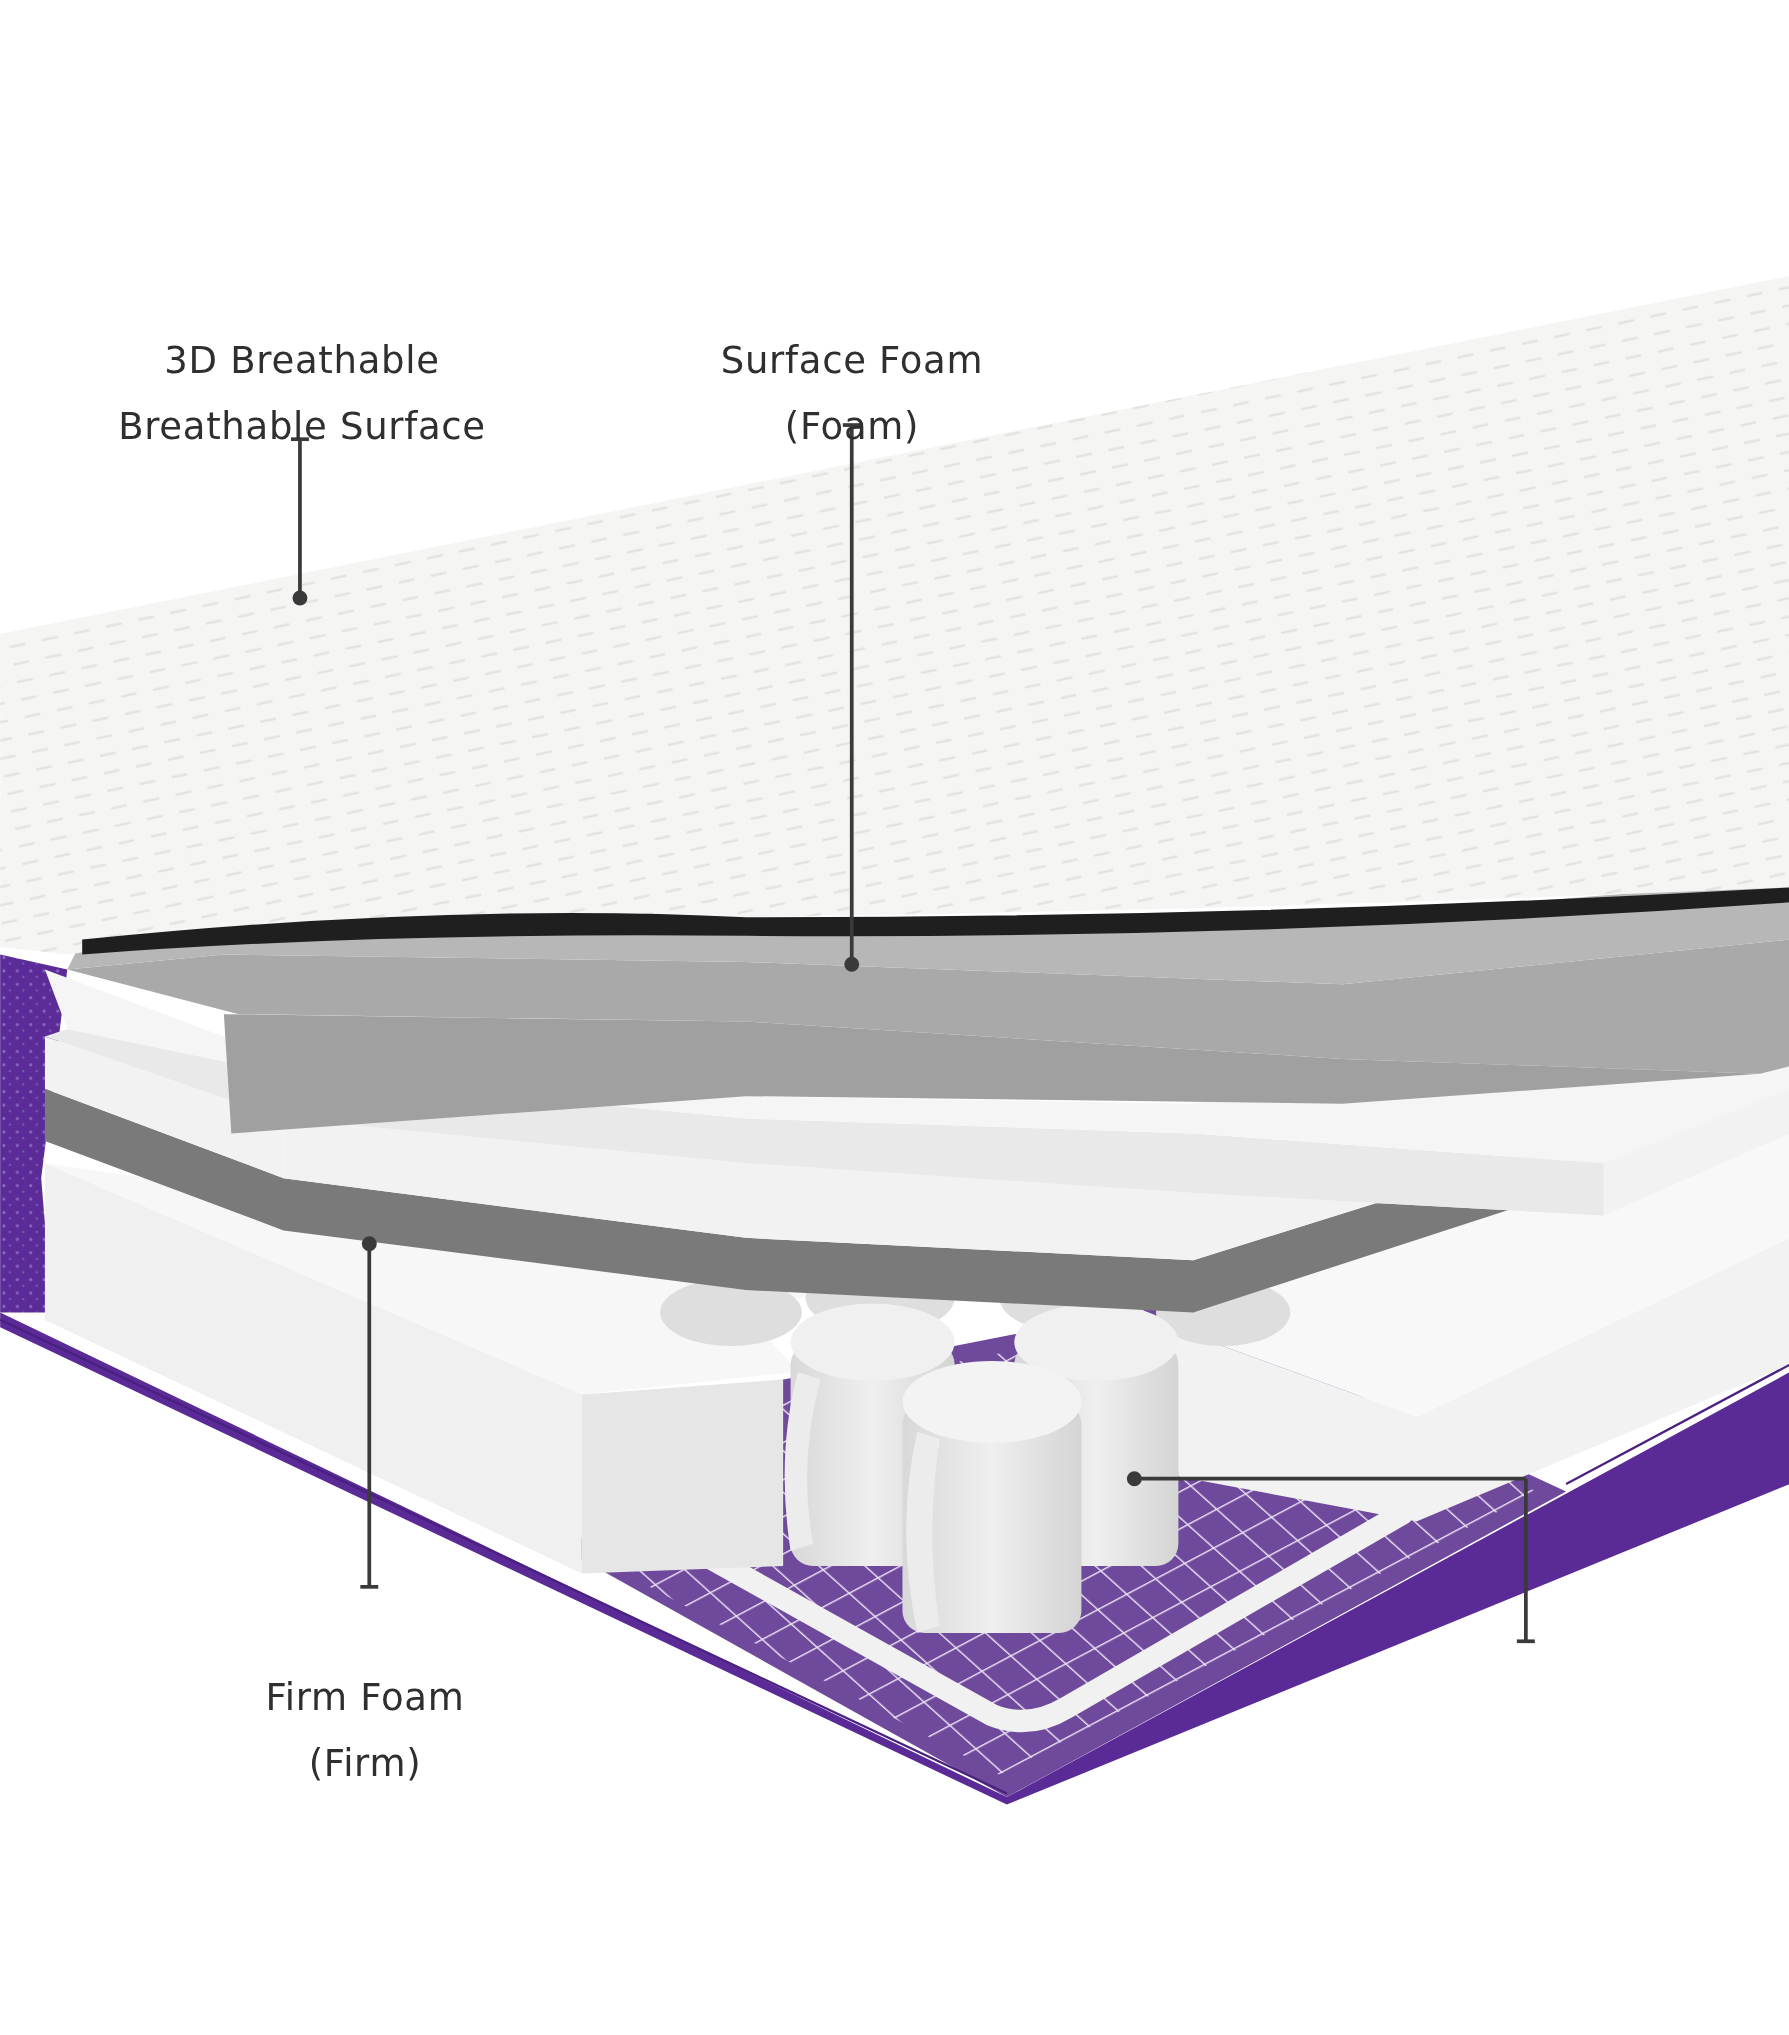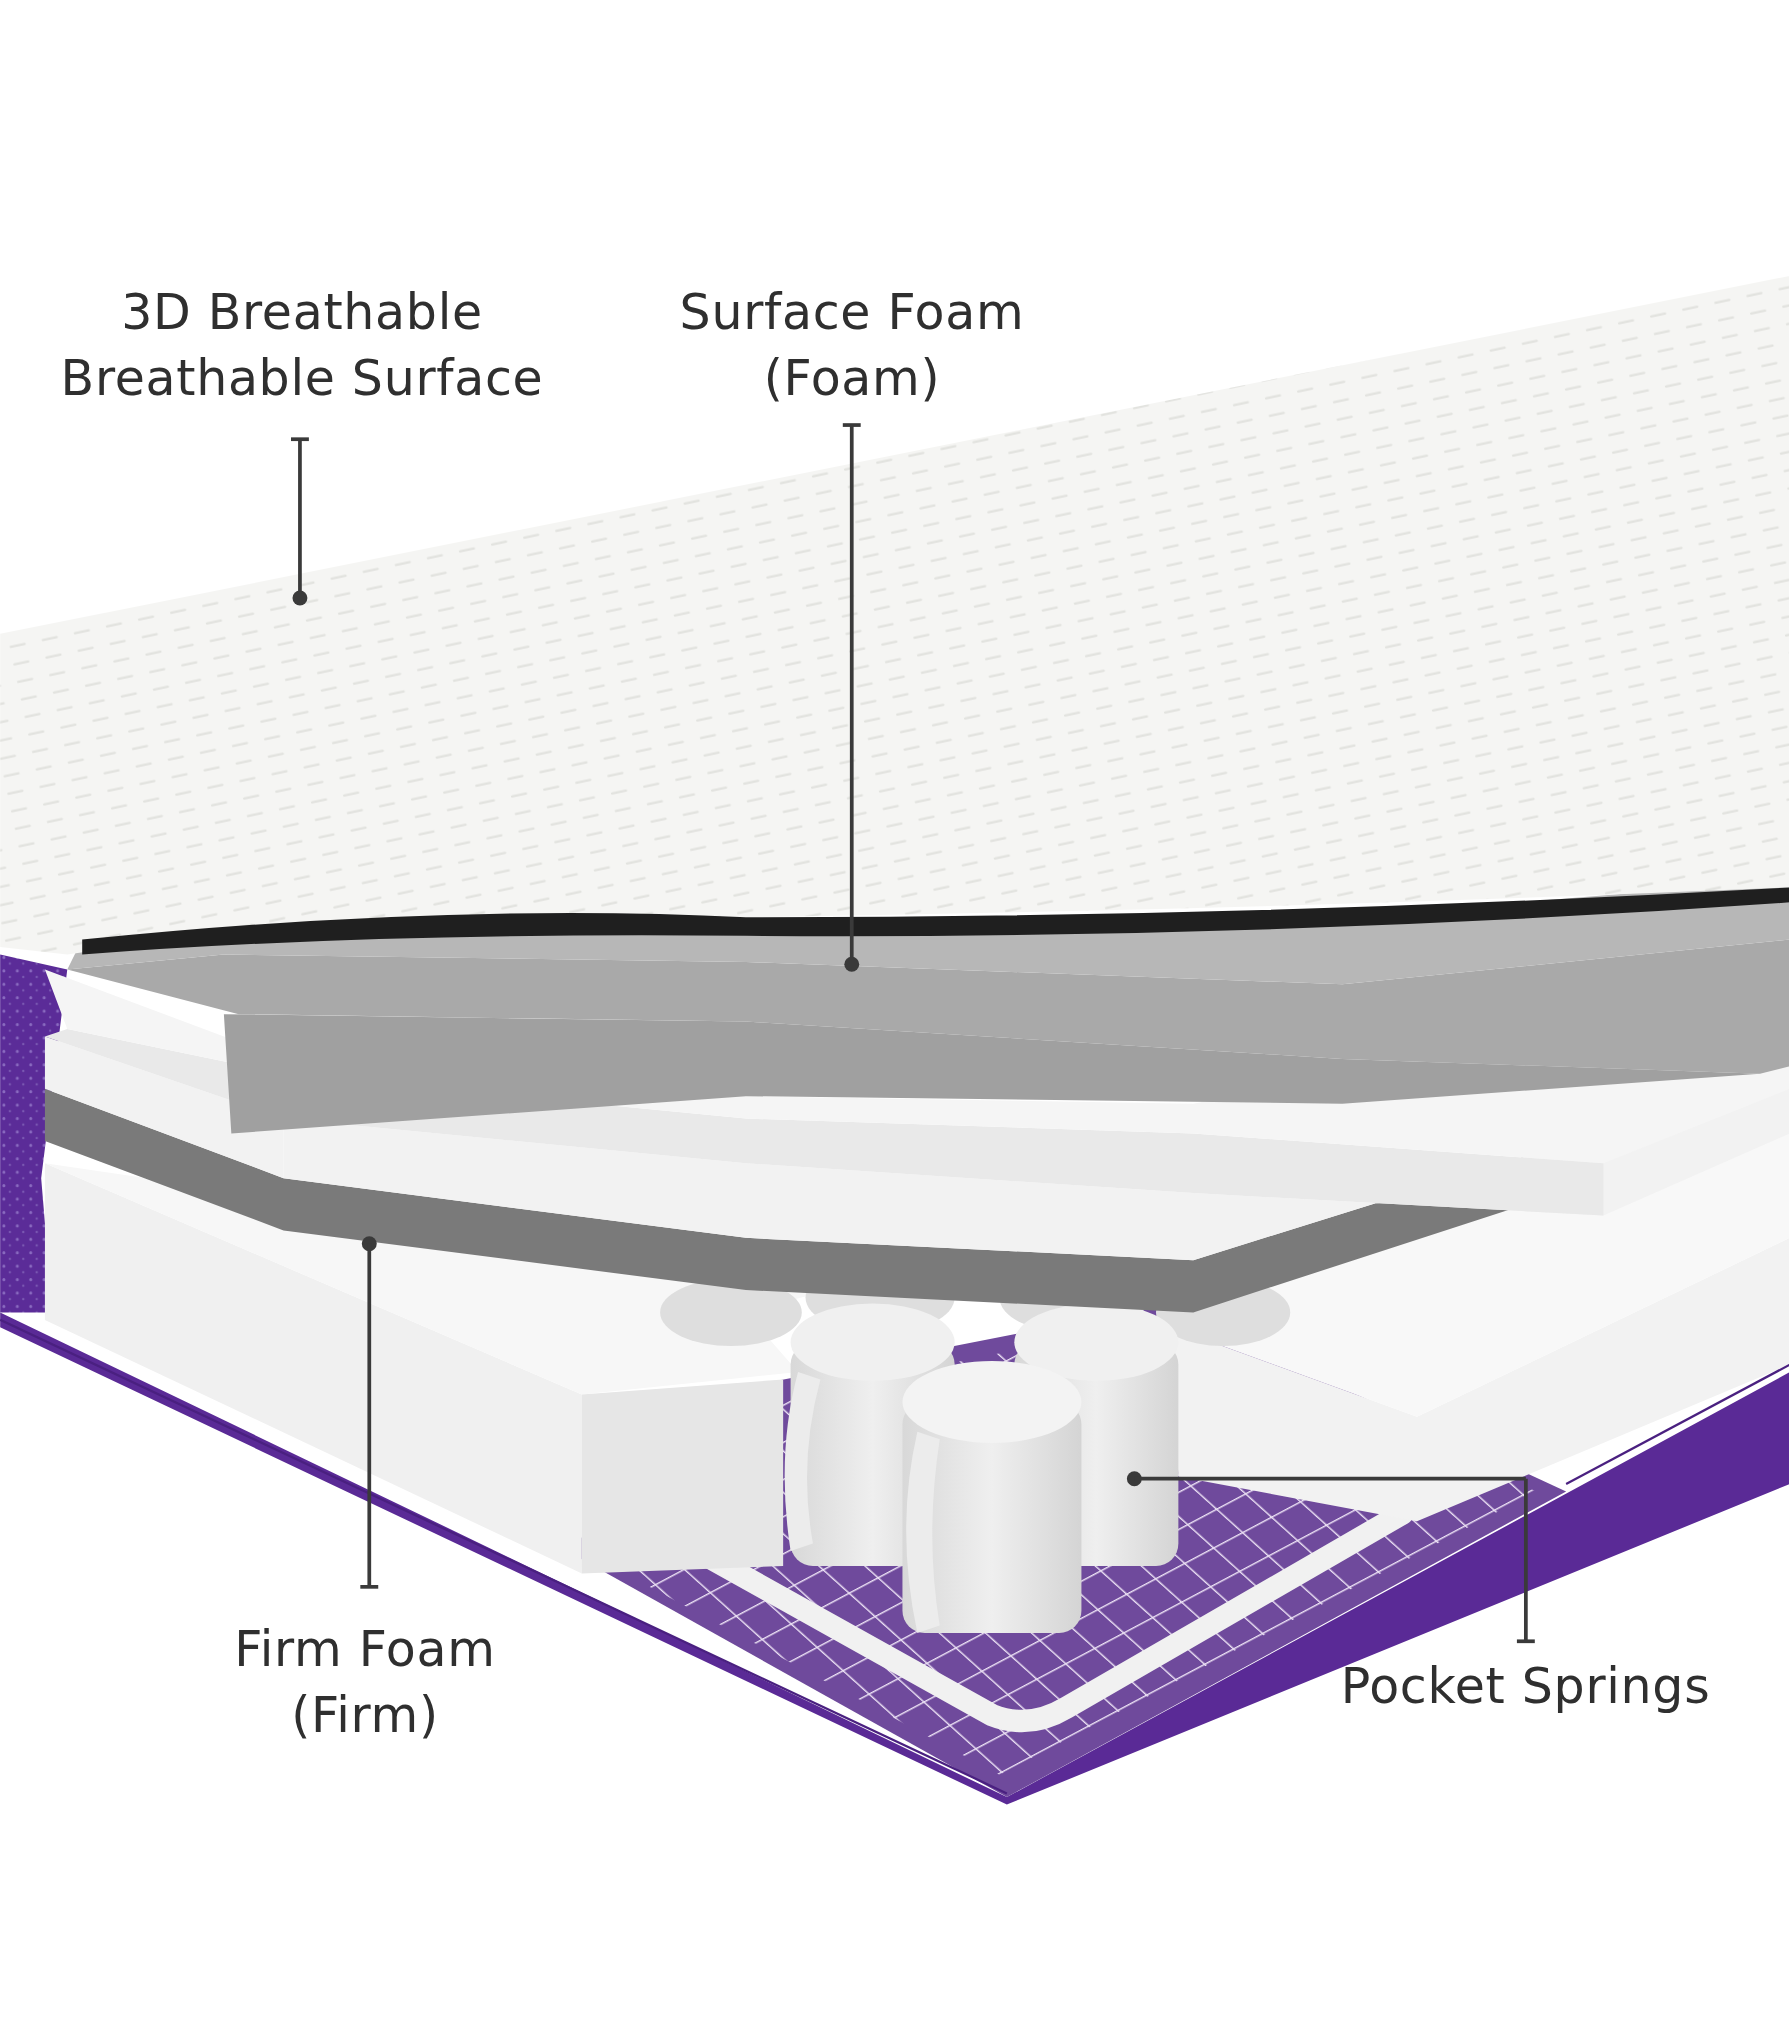--- a/index.html
+++ b/index.html
@@ -1,22 +1,23 @@
 <!DOCTYPE html>
 <html style="font-size:12px"><head>
 <meta charset="utf-8">
 <style>
   html, body { margin: 0; padding: 0; background: #ffffff; }
   body { width: 1790px; height: 2035px; position: relative; overflow: hidden; font-family: "DejaVu Sans", "Liberation Sans", sans-serif; }
   .stage { position: absolute; left: 0; top: 0; width: 1790px; height: 2035px; }
   svg.art { position: absolute; left: 0; top: 0; }
   .label {
-    position: absolute; color: #2f2f2f; font-size: 49px; line-height: 66px;
+    position: absolute; color: #2f2f2f; font-size: 37px; line-height: 66px;
     text-align: center; white-space: nowrap; letter-spacing: 0.7px;
     font-family: "DejaVu Sans", "Liberation Sans", sans-serif;
+    margin-top: 48px;
   }
   .label span { display: block; }
 </style>
 </head>
 <body>
 
 <div class="stage">
 
   <svg class="art" width="1790" height="2035" viewBox="0 0 2400 2729">
     <defs>
@@ -131,18 +132,15 @@
   <div class="label" style="left:656px; top:280px; width:392px;">
     <span>Surface Foam</span>
     <span>(Foam)</span>
   </div>
 
   <div class="label" style="left:216px; top:1617px; width:298px;">
     <span>Firm Foam</span>
     <span>(Firm)</span>
   </div>
 
-  <div class="label" style="left:1328px; top:1654px; width:395px;">
-    <span>Pocket Springs</span>
-  </div>
 
 </div>
 
 
 </body></html>

